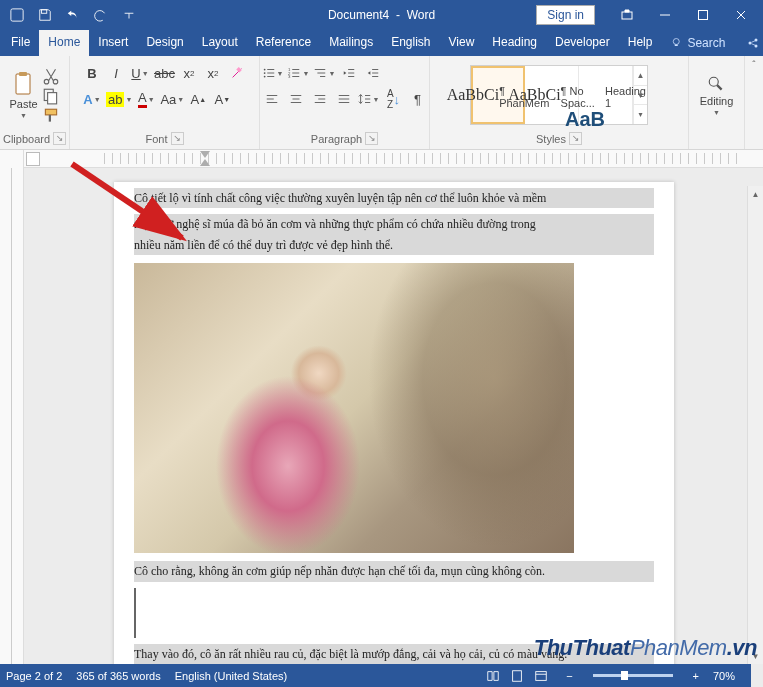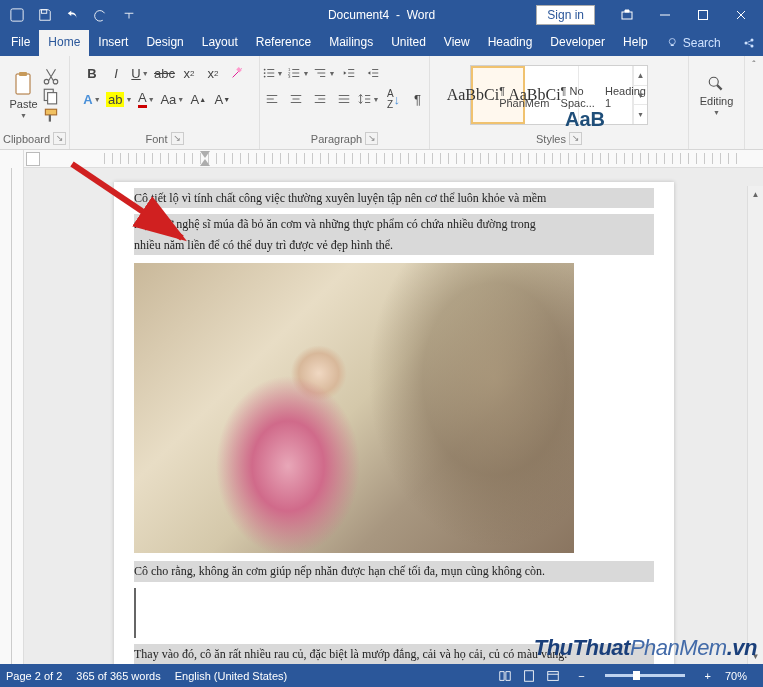--- a/index.html
+++ b/index.html
@@ -77,21 +77,21 @@
   .cursor-line { border-left: 2px solid #666; height: 50px; margin: 4px 0; }
 
   .scroll-right { position:absolute; right:0; top:18px; bottom:0; width:16px; background:#f0f0f0; border-left:1px solid #ddd;}
   .scroll-right .up, .scroll-right .dn { height:16px; display:flex; align-items:center; justify-content:center; font-size:8px; color:#666;}
   .scroll-right .dn{position:absolute; bottom:0; left:0; right:0;}
 
   
   .anno-arrow { position: absolute; top: 156px; left: 64px; pointer-events: none; z-index: 50; }
 
   
-  .statusbar { position: absolute; bottom: 0; left: 0; right: 0; height: 23px; background: #2b579a; color: #fff; display: flex; align-items: center; font-size: 11px; padding: 0 6px; gap: 14px; }
+  .statusbar { position: absolute; bottom: 0; left: 0; right: 12px; height: 23px; background: #2b579a; color: #fff; display: flex; align-items: center; font-size: 11px; padding: 0 6px; gap: 14px; }
   .statusbar .spacer { flex: 1; }
   .view-btns { display: flex; gap: 2px; align-items: center; }
   .view-btn { width: 22px; height: 18px; display: flex; align-items: center; justify-content: center; }
   .view-btn svg{width:14px; height:14px; fill:#fff;}
   .zoom-slider { width: 80px; height: 3px; background: #bfd3ef; position: relative; margin: 0 6px; }
   .zoom-slider::after { content:""; position:absolute; left:28px; top:-3px; width:7px; height:9px; background:#fff; }
   .zoompct{min-width:32px;}
 
   
   .watermark { position: absolute; right: 6px; bottom: 26px; font-family: Arial, sans-serif; font-size: 22px; font-style: italic; color: #1a3f7a; font-weight: bold; letter-spacing: -.5px; z-index:60; }
@@ -161,21 +161,21 @@
 </div>
 
 <div class="ribbon-tabs">
   <div class="rtab file">File</div>
   <div class="rtab active">Home</div>
   <div class="rtab">Insert</div>
   <div class="rtab">Design</div>
   <div class="rtab">Layout</div>
   <div class="rtab">Reference</div>
   <div class="rtab">Mailings</div>
-  <div class="rtab">United</div>
+  <div class="rtab">English</div>
   <div class="rtab">View</div>
   <div class="rtab">Heading</div>
   <div class="rtab">Developer</div>
   <div class="rtab">Help</div>
   <div class="tell-me">
     <svg width="12" height="12" viewBox="0 0 16 16">
         <circle cx="7" cy="6" r="4" fill="none" stroke="#cfe2ff"></circle>
         <path d="M5 10h4v2H5z" fill="#cfe2ff"></path>
       </svg>
     <span>Search</span>

